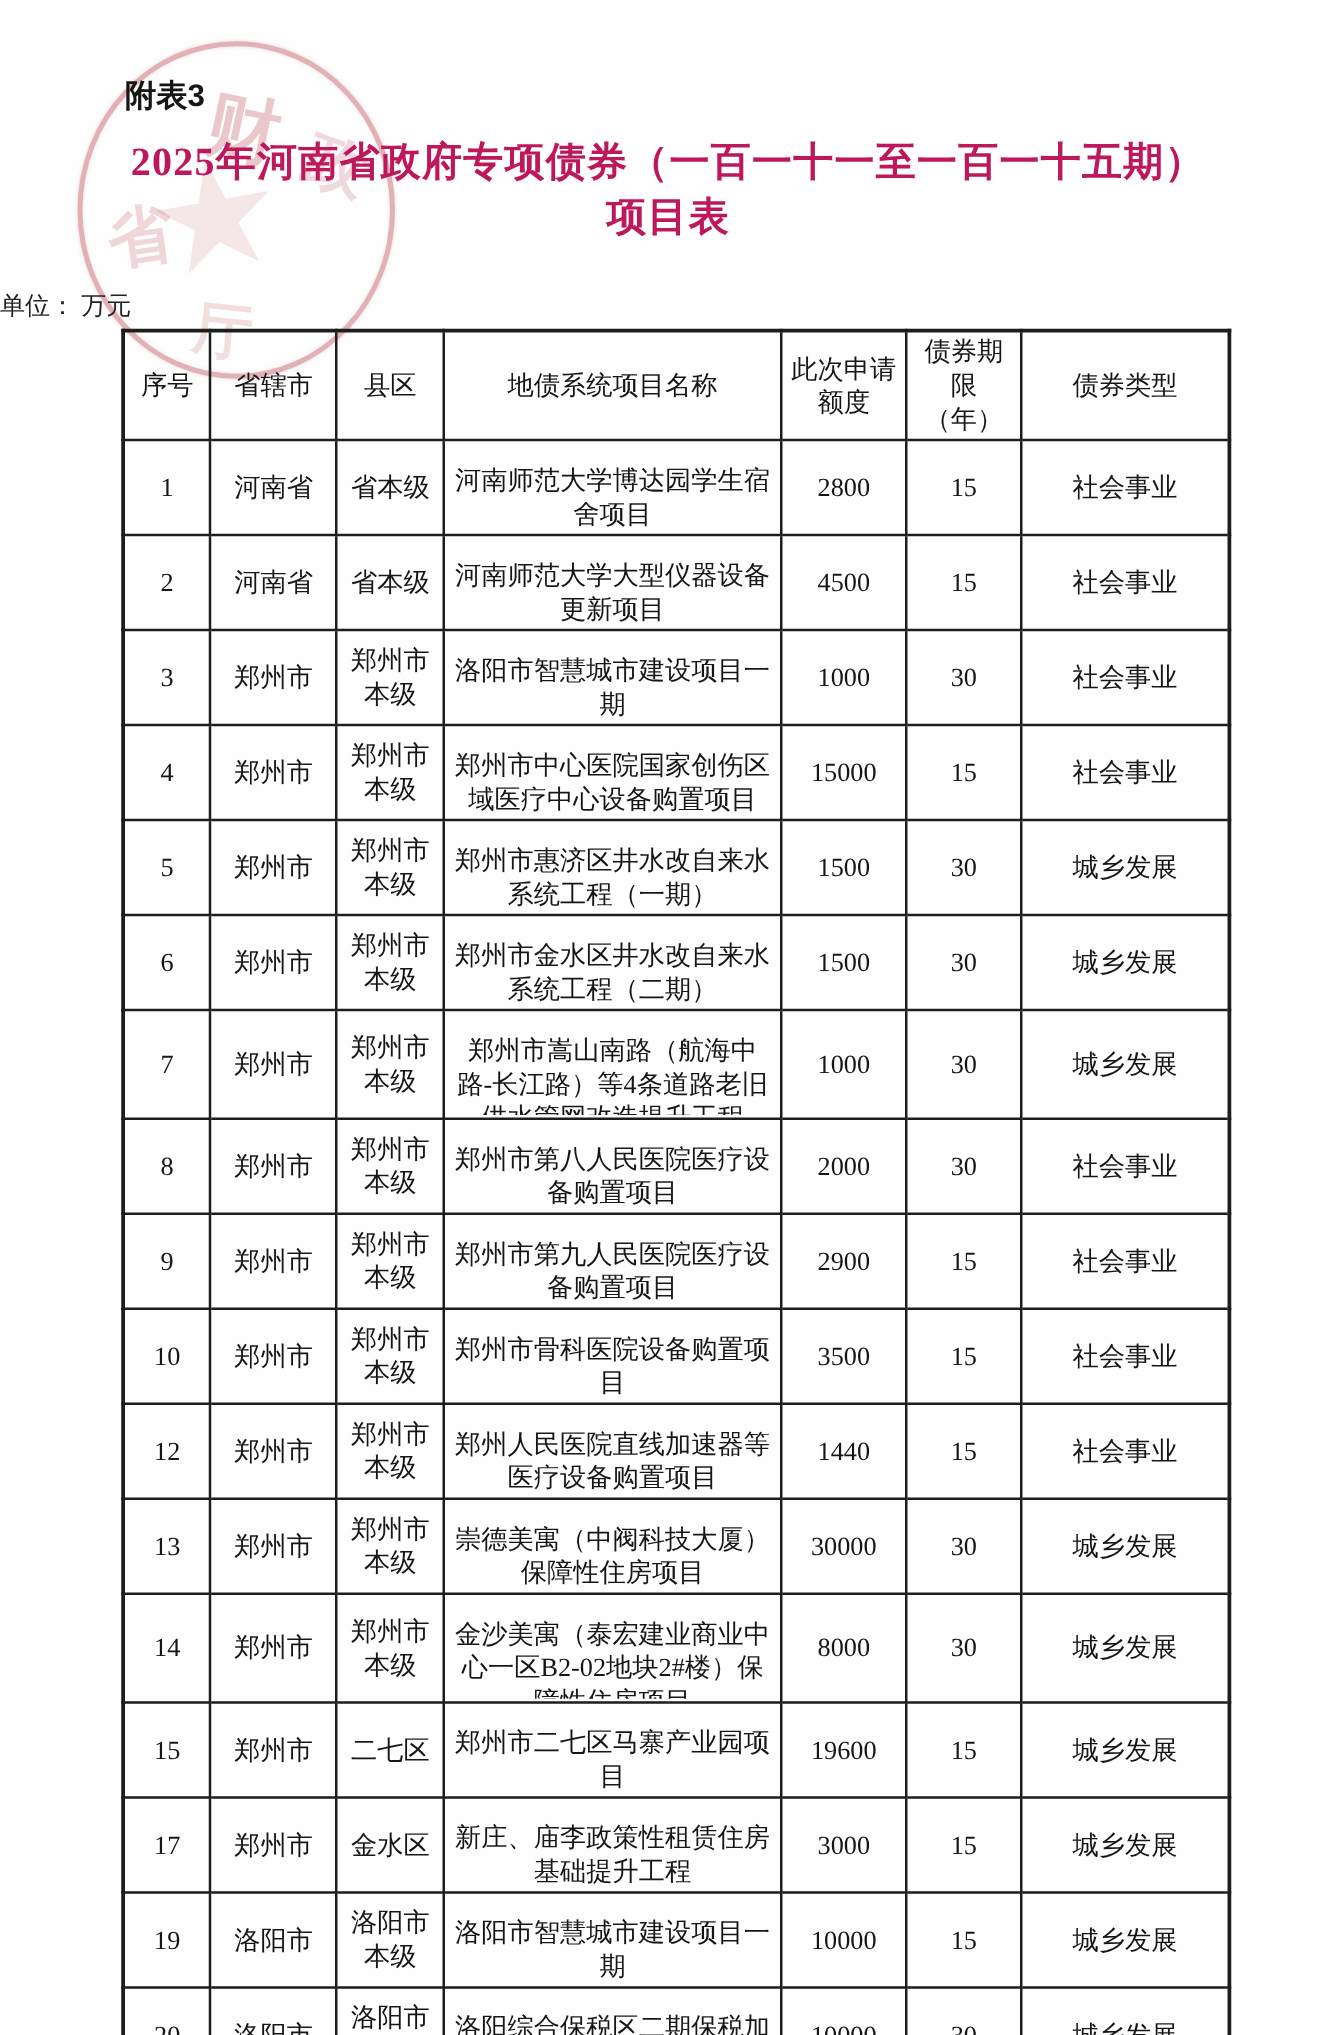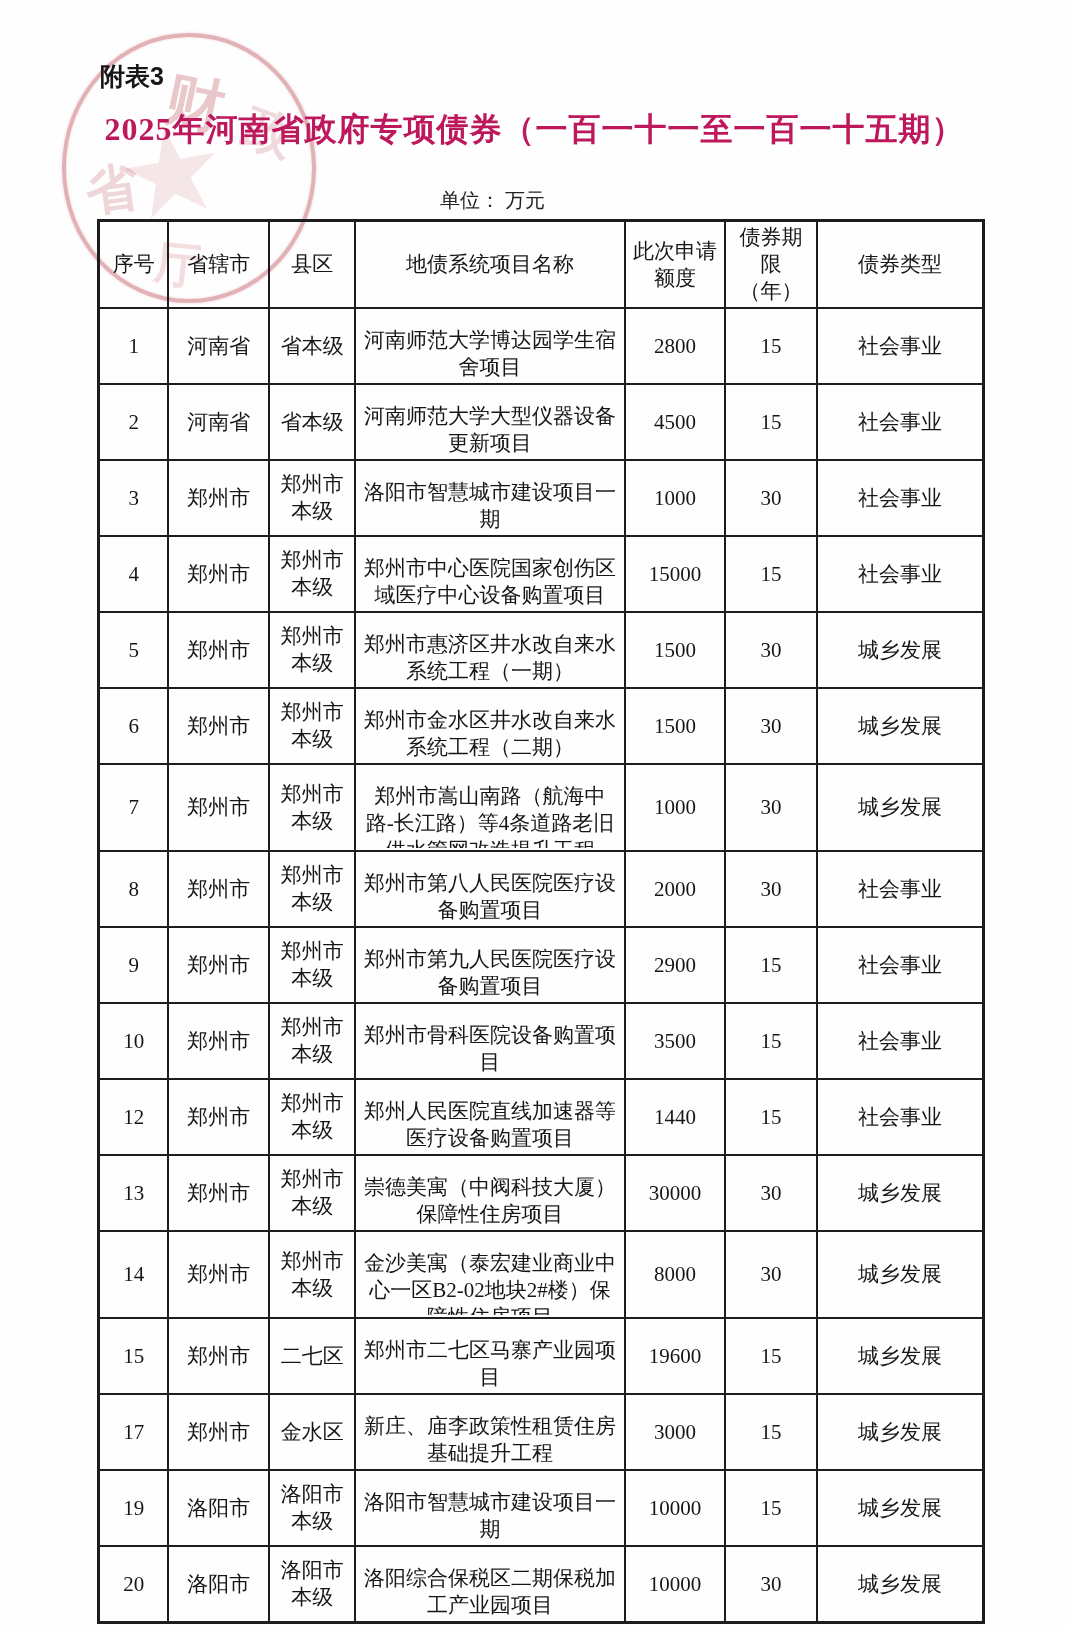--- a/index.html
+++ b/index.html
@@ -68,21 +68,21 @@
     letter-spacing: 1px;
     color: #be185d;
     line-height: 44px;
     margin: 0;
   }
   .title-line.first { margin-top: 14px; }
 
   .unit-label {
     position: relative;
     z-index: 2;
-    text-align: center;
+    text-align: left;
     margin-right: 84px;
     margin-top: 36px;
     margin-bottom: 5px;
     font-size: 20px;
     color: #222;
   }
 
   
   table.bond-table {
     position: relative;
@@ -127,20 +127,21 @@
     <span class="stamp-char c1">财</span>
     <span class="stamp-char c2">政</span>
     <span class="stamp-char c3">省</span>
     <span class="stamp-char c4">厅</span>
     <span class="stamp-star">★</span>
   </div>
 
   <div class="annex">附表3</div>
 
   <h1 class="title-line first">2025年河南省政府专项债券（一百一十一至一百一十五期）</h1>
+  <h1 class="title-line">项目表</h1>
 
   <div class="unit-label">单位： 万元</div>
 
   <table class="bond-table">
     <colgroup>
       <col style="width:7.9%">
       <col style="width:11.4%">
       <col style="width:9.7%">
       <col style="width:30.5%">
       <col style="width:11.3%">

